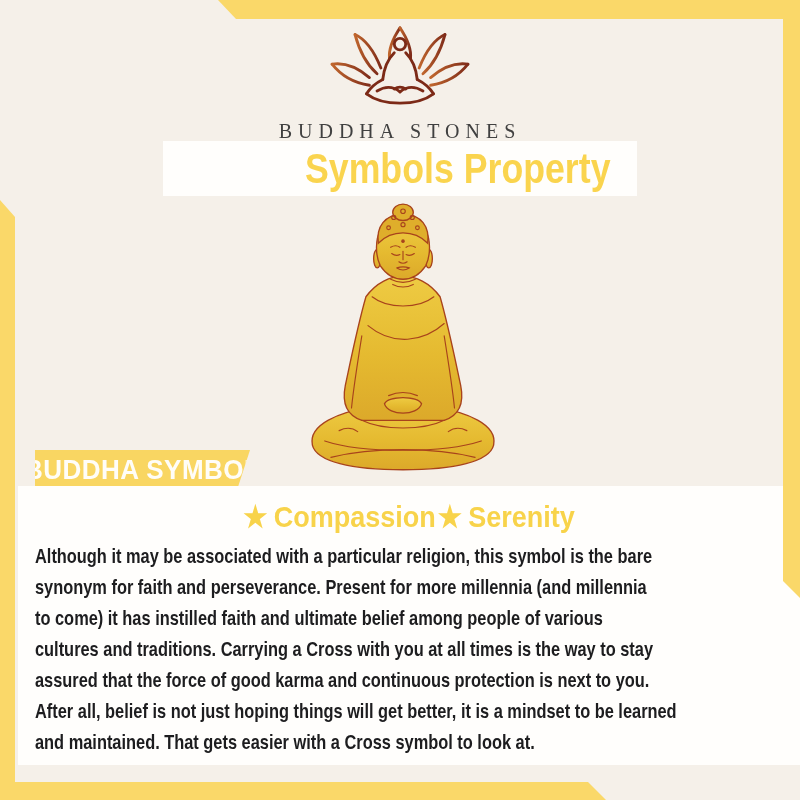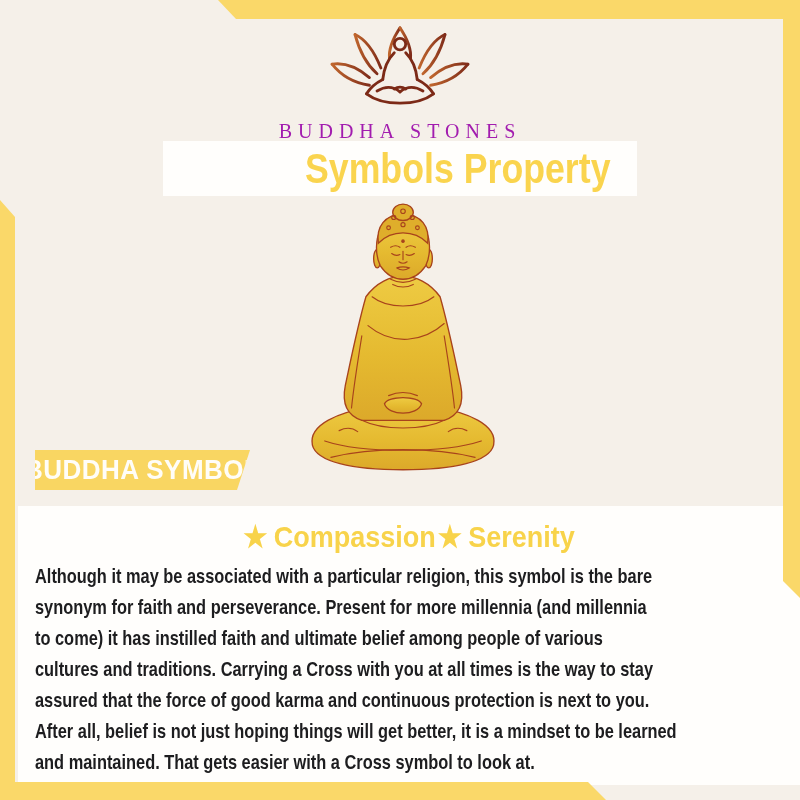--- a/index.html
+++ b/index.html
@@ -13,36 +13,36 @@
     clip-path:polygon(218px 0,800px 0,800px 19px,236px 19px);}
   .right-strip{left:783px;top:0;width:17px;height:598px;
     clip-path:polygon(0 0,17px 0,17px 598px,0 581px);}
   .left-strip{left:0;top:200px;width:15px;height:600px;
     clip-path:polygon(0 0,15px 17px,15px 600px,0 600px);}
   .bottom-band{left:0;top:782px;width:606px;height:18px;
     clip-path:polygon(0 0,588px 0,606px 18px,0 18px);}
   
   .logo{position:absolute;left:0;top:24px;width:800px;text-align:center;}
   .brand-name{margin-top:4px;font-family:"Liberation Serif",serif;
-    font-size:20px;letter-spacing:6px;color:#a21caf;font-weight:400;}
+    font-size:20px;letter-spacing:6px;color:#404040;font-weight:400;}
   
   .banner{position:absolute;left:163px;top:141px;width:474px;height:55px;
     background:#FFFEFC;display:flex;align-items:center;justify-content:flex-end;}
   .banner-title{font-size:42px;font-weight:bold;color:#FAD44E;
     transform:scaleX(0.85);white-space:nowrap;}
   
   .buddha-wrap{position:absolute;left:300px;top:202px;}
   
   .ribbon{position:absolute;left:35px;top:450px;width:215px;height:40px;
     background:#F9D662;display:flex;align-items:center;justify-content:center;
     clip-path:polygon(0 0,215px 0,202px 40px,0 40px);}
   .ribbon-label{color:#FFFDF8;font-size:28px;font-weight:600;
     transform:scaleX(0.93);white-space:nowrap;letter-spacing:0.5px;}
   
-  .content{position:absolute;left:18px;top:506px;width:782px;height:279px;
+  .content{position:absolute;left:18px;top:486px;width:782px;height:279px;
     background:#FFFEFC;}
   .traits{padding-top:13px;text-align:center;font-size:30px;font-weight:bold;
     color:#F8D34A;transform:scaleX(0.9);white-space:nowrap;}
   .traits .star1{margin-right:7px;}
   .traits .star2{margin-left:2px;margin-right:7px;}
   .paragraph{position:absolute;left:17px;top:54px;
     transform:scaleX(0.78);transform-origin:left top;}
   .paragraph .line{font-size:21px;font-weight:bold;color:#1D1D1F;
     line-height:31px;white-space:nowrap;}
 </style>

